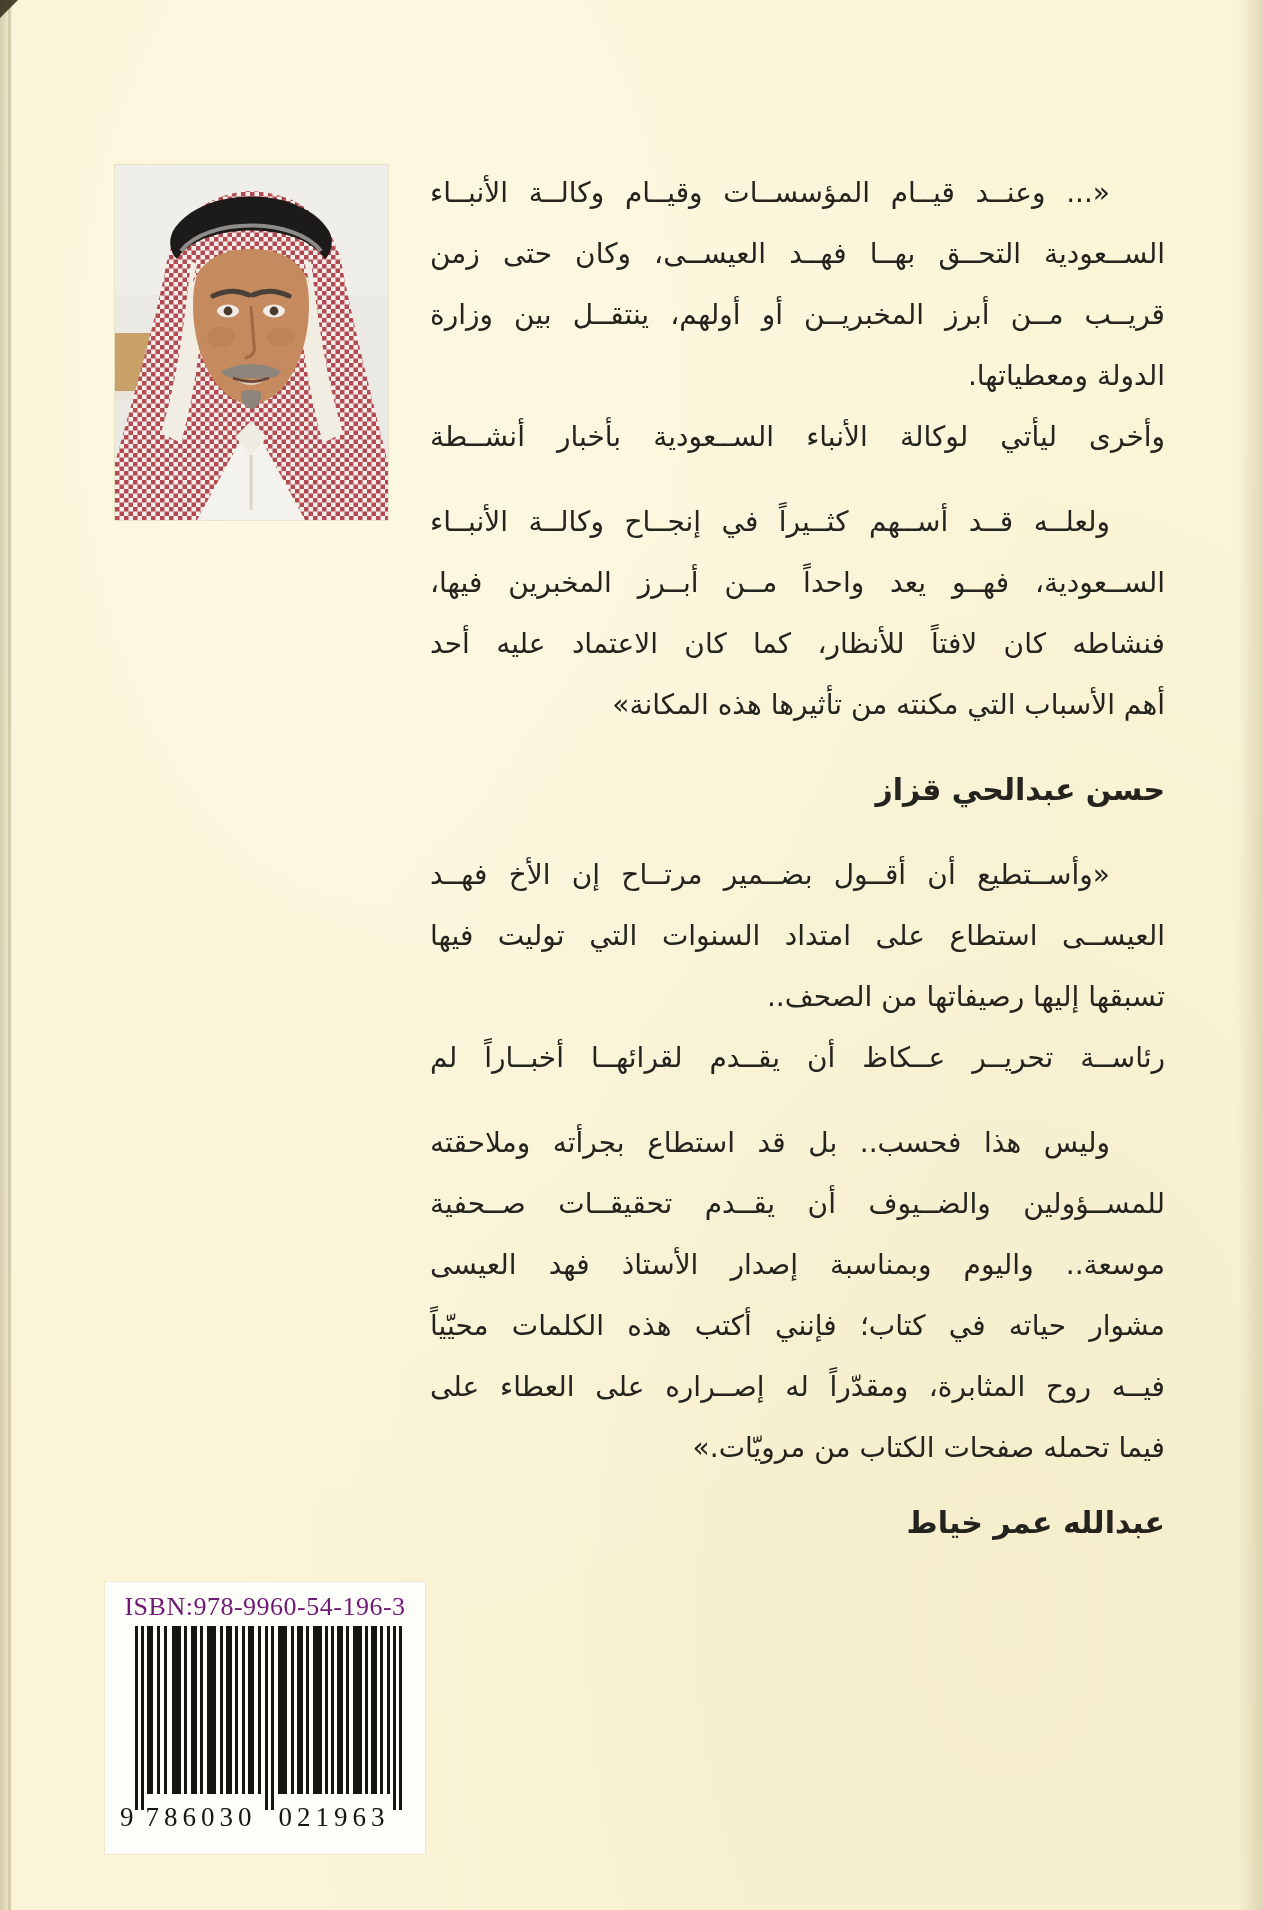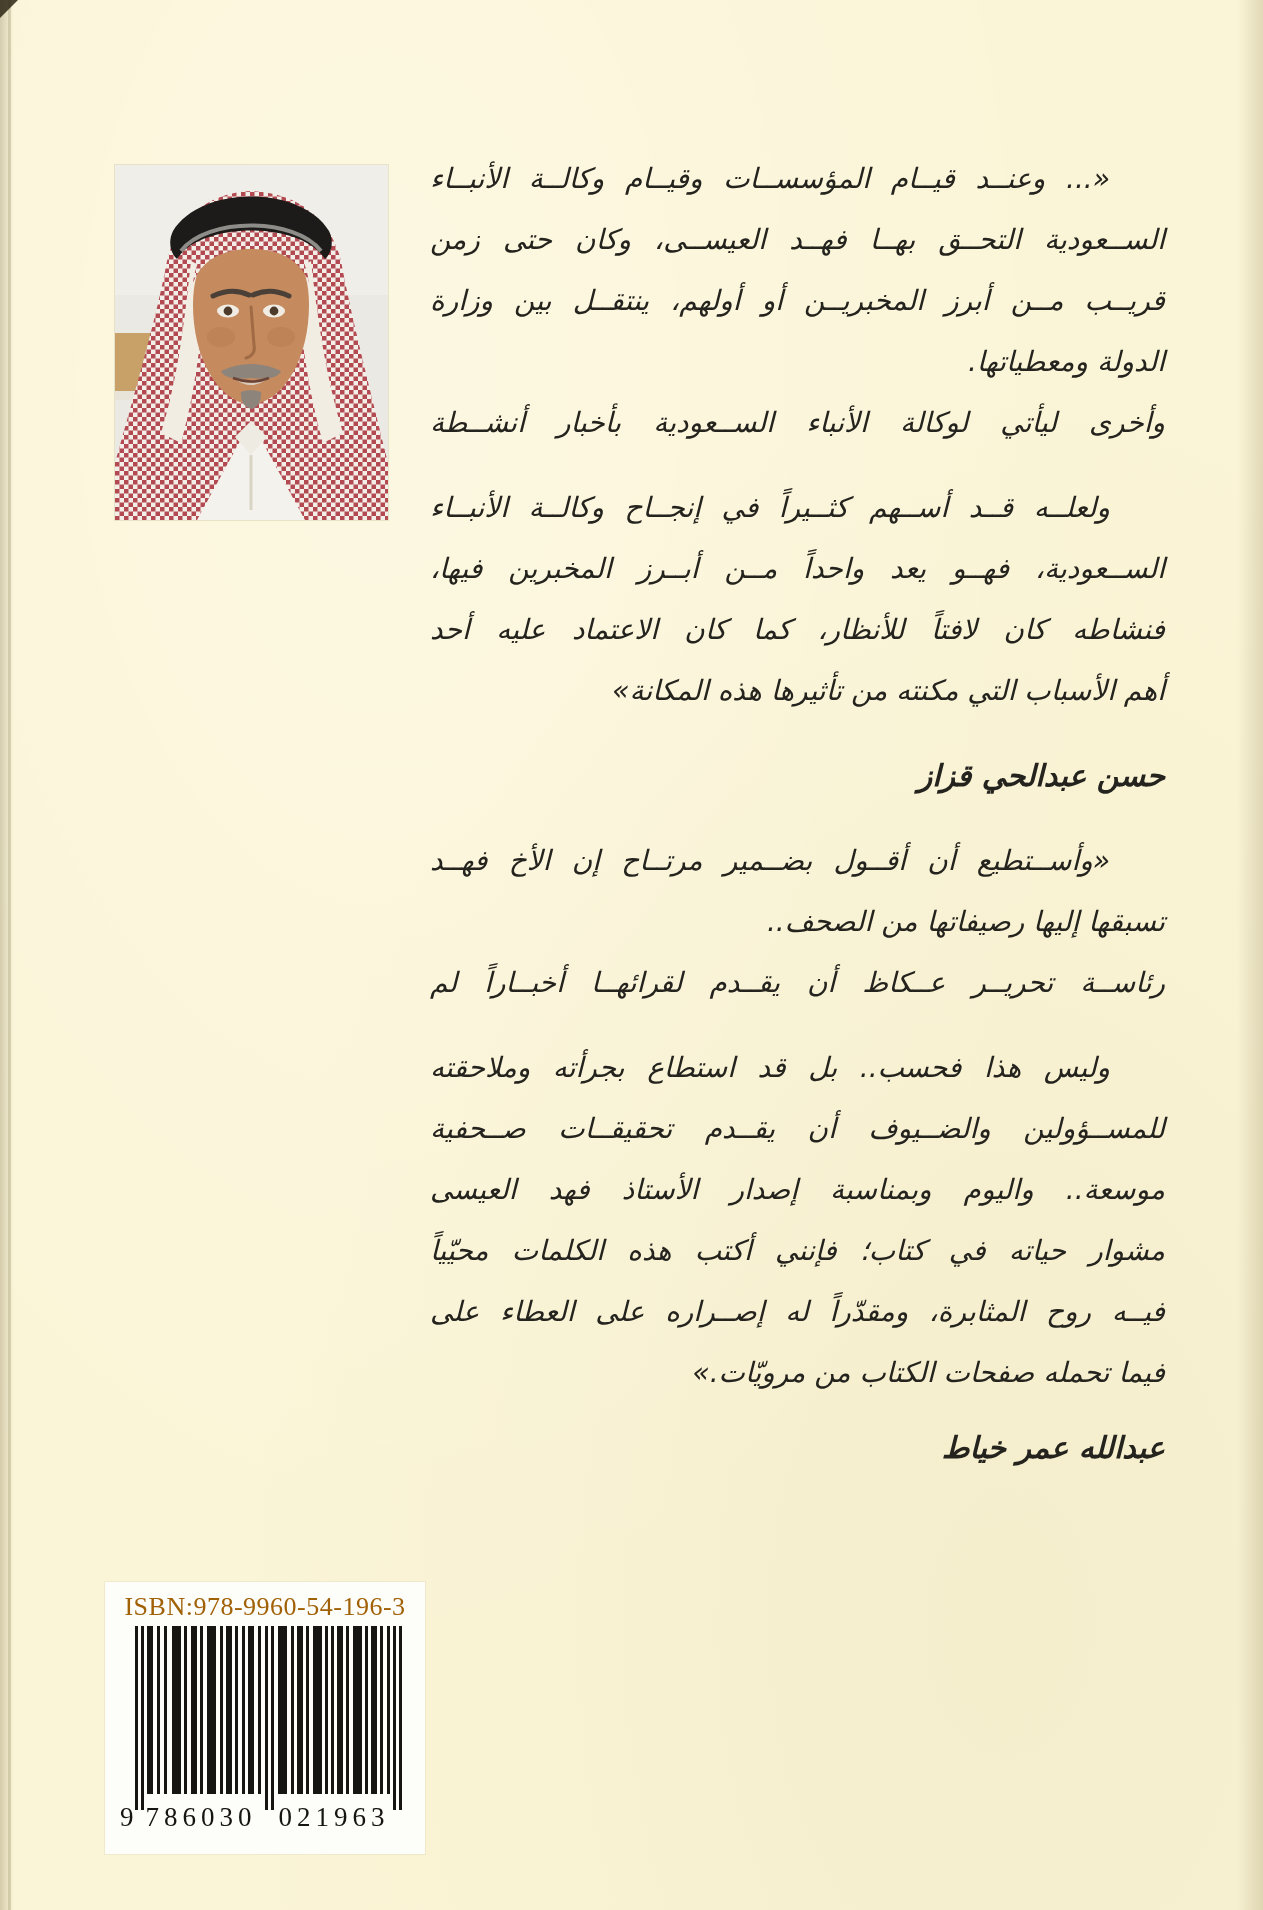--- a/index.html
+++ b/index.html
@@ -26,24 +26,23 @@
     border-top:18px solid rgba(45,38,20,.85);
     border-right:18px solid transparent;}
 
   
   .photo{position:absolute;left:115px;top:165px;width:273px;height:355px;
     box-shadow:0 0 0 1px rgba(120,105,60,.15);}
   .photo svg{display:block;width:100%;height:100%;}
 
   
   .text-col{
-    position:absolute;left:430px;top:148px;width:735px;
+    position:absolute;left:430px;top:162px;width:735px;
     direction:rtl;
     font-size:28px;
-    font-style:italic;
   }
   .line{
     line-height:61px;
     text-align:justify;
     text-align-last:justify;
     text-justify:inter-word;
     white-space:nowrap;
   }
   .p-first{padding-right:55px;}
   .p-last{text-align-last:right;}
@@ -64,21 +63,21 @@
     position:absolute;left:105px;top:1582px;width:320px;height:272px;
     background:#fdfdfa;
     box-shadow:0 0 0 1px rgba(120,105,60,.08);
     text-align:center;
   }
   .isbn-label{
     margin-top:10px;
     font-family:"Liberation Serif",serif;
     font-size:26px;
     letter-spacing:.5px;
-    color:#a16207;
+    color:#701a75;
     direction:ltr;
   }
   .barcode-wrap{margin-top:4px;}
   .barcode-wrap svg{display:block;margin:0 auto;}
   .bar{fill:#161511;}
   .barcode-digit{
     font-family:"Liberation Serif",serif;
     font-size:27px;
     letter-spacing:5px;
     fill:#161511;
@@ -163,20 +162,21 @@
         <div class="line">الســعودية، فهــو يعد واحداً مــن أبــرز المخبرين فيها،</div>
         <div class="line">فنشاطه كان لافتاً للأنظار، كما كان الاعتماد عليه أحد</div>
         <div class="line p-last">أهم الأسباب التي مكنته من تأثيرها هذه المكانة»</div>
       </div>
       <div class="attribution attribution-1">حسن عبدالحي قزاز</div>
     </section>
 
     <section>
       <div class="para" style="margin-top:24px;">
         <div class="line p-first">«وأســتطيع أن أقــول بضــمير مرتــاح إن الأخ فهــد</div>
+        <div class="line">العيســى استطاع على امتداد السنوات التي توليت فيها</div>
         <div class="line p-last">تسبقها إليها رصيفاتها من الصحف..</div>
         <div class="line">رئاســة تحريــر عــكاظ أن يقــدم لقرائهــا أخبــاراً لم</div>
       </div>
       <div class="para">
         <div class="line p-first">وليس هذا فحسب.. بل قد استطاع بجرأته وملاحقته</div>
         <div class="line">للمســؤولين والضــيوف أن يقــدم تحقيقــات صــحفية</div>
         <div class="line">موسعة.. واليوم وبمناسبة إصدار الأستاذ فهد العيسى</div>
         <div class="line">مشوار حياته في كتاب؛ فإنني أكتب هذه الكلمات محيّياً</div>
         <div class="line">فيــه روح المثابرة، ومقدّراً له إصــراره على العطاء على</div>
         <div class="line p-last">فيما تحمله صفحات الكتاب من مرويّات.»</div>

